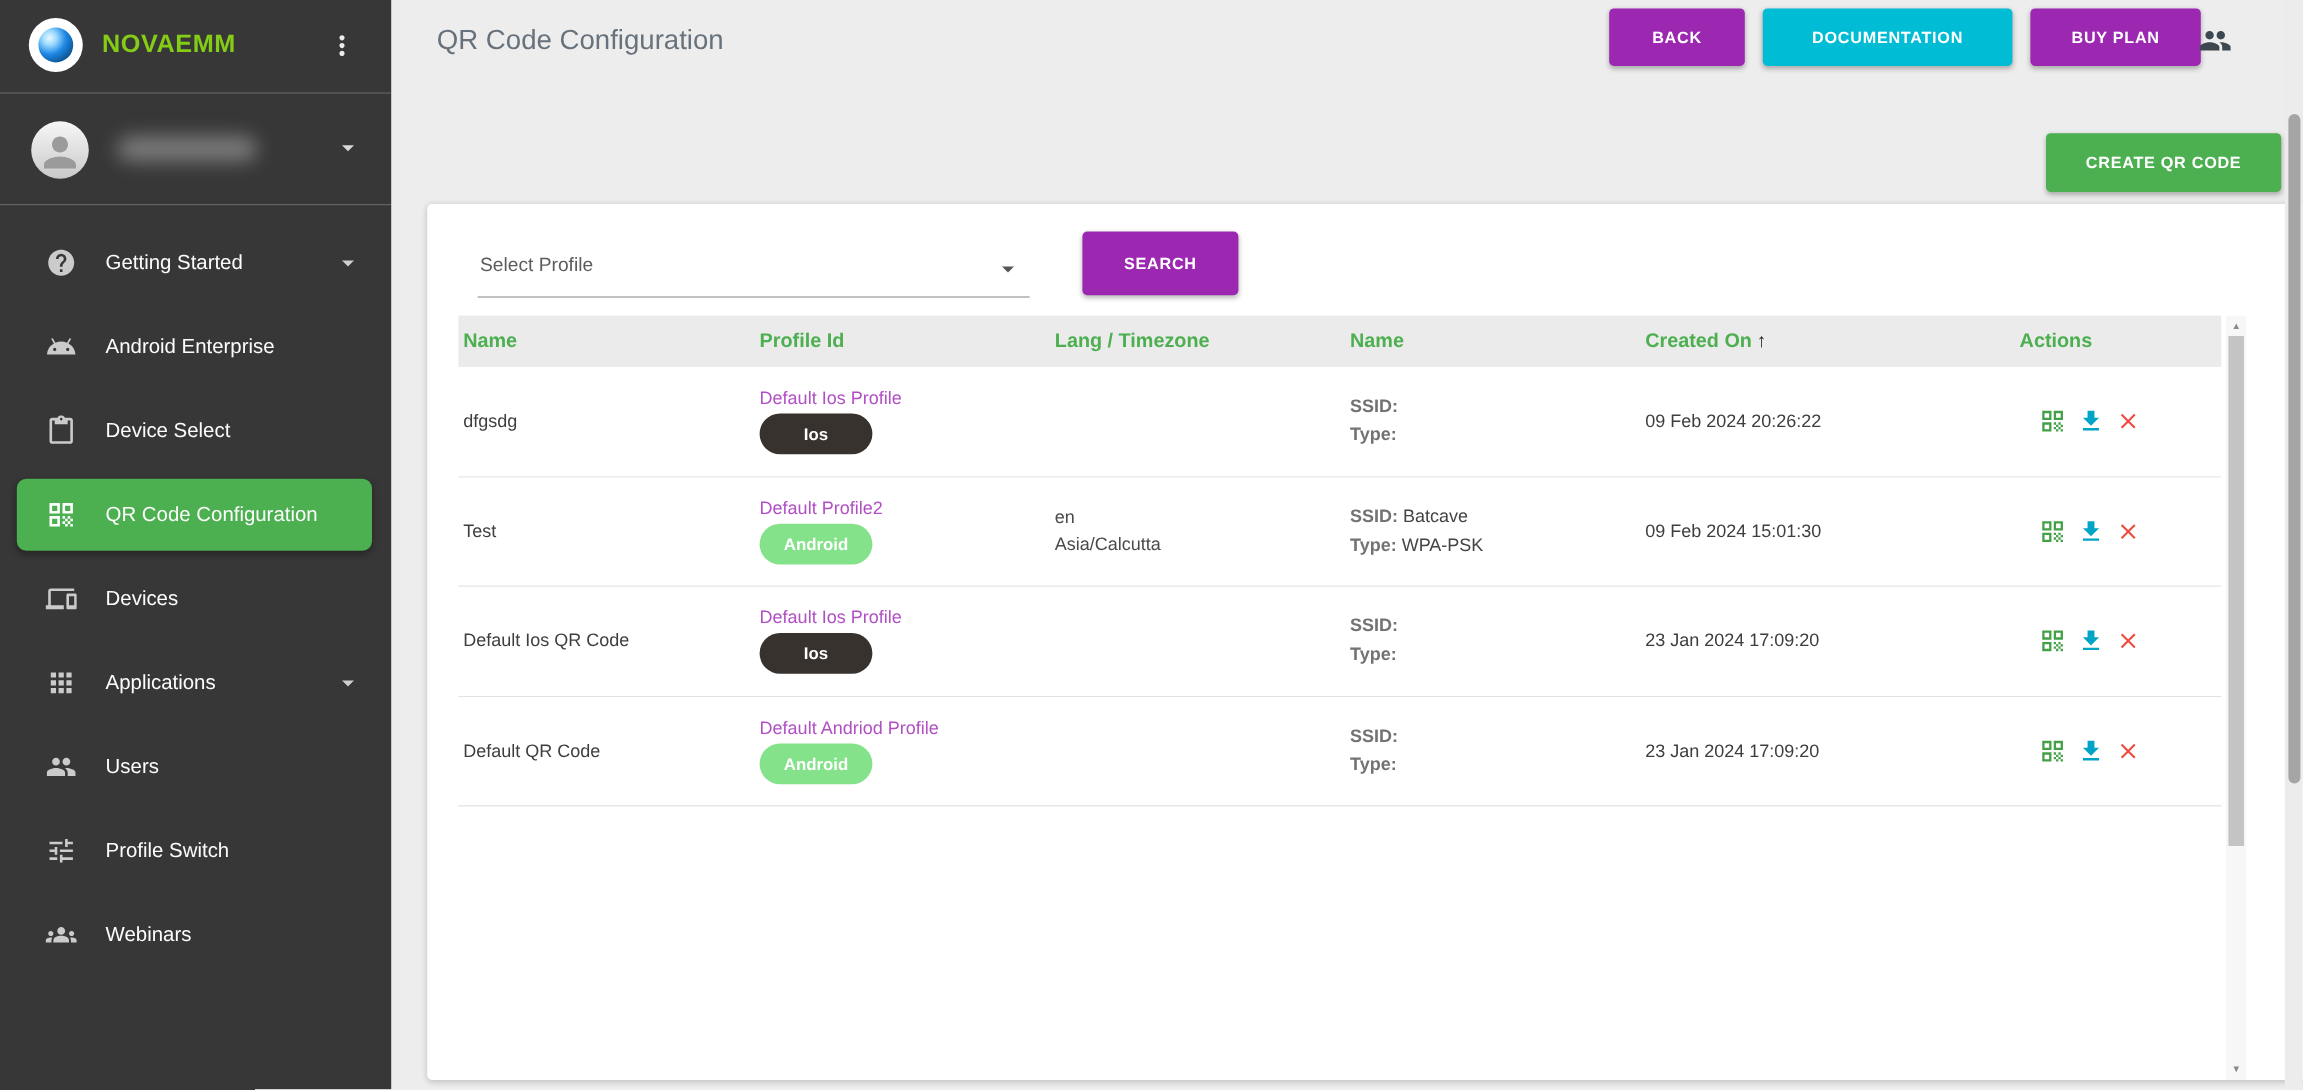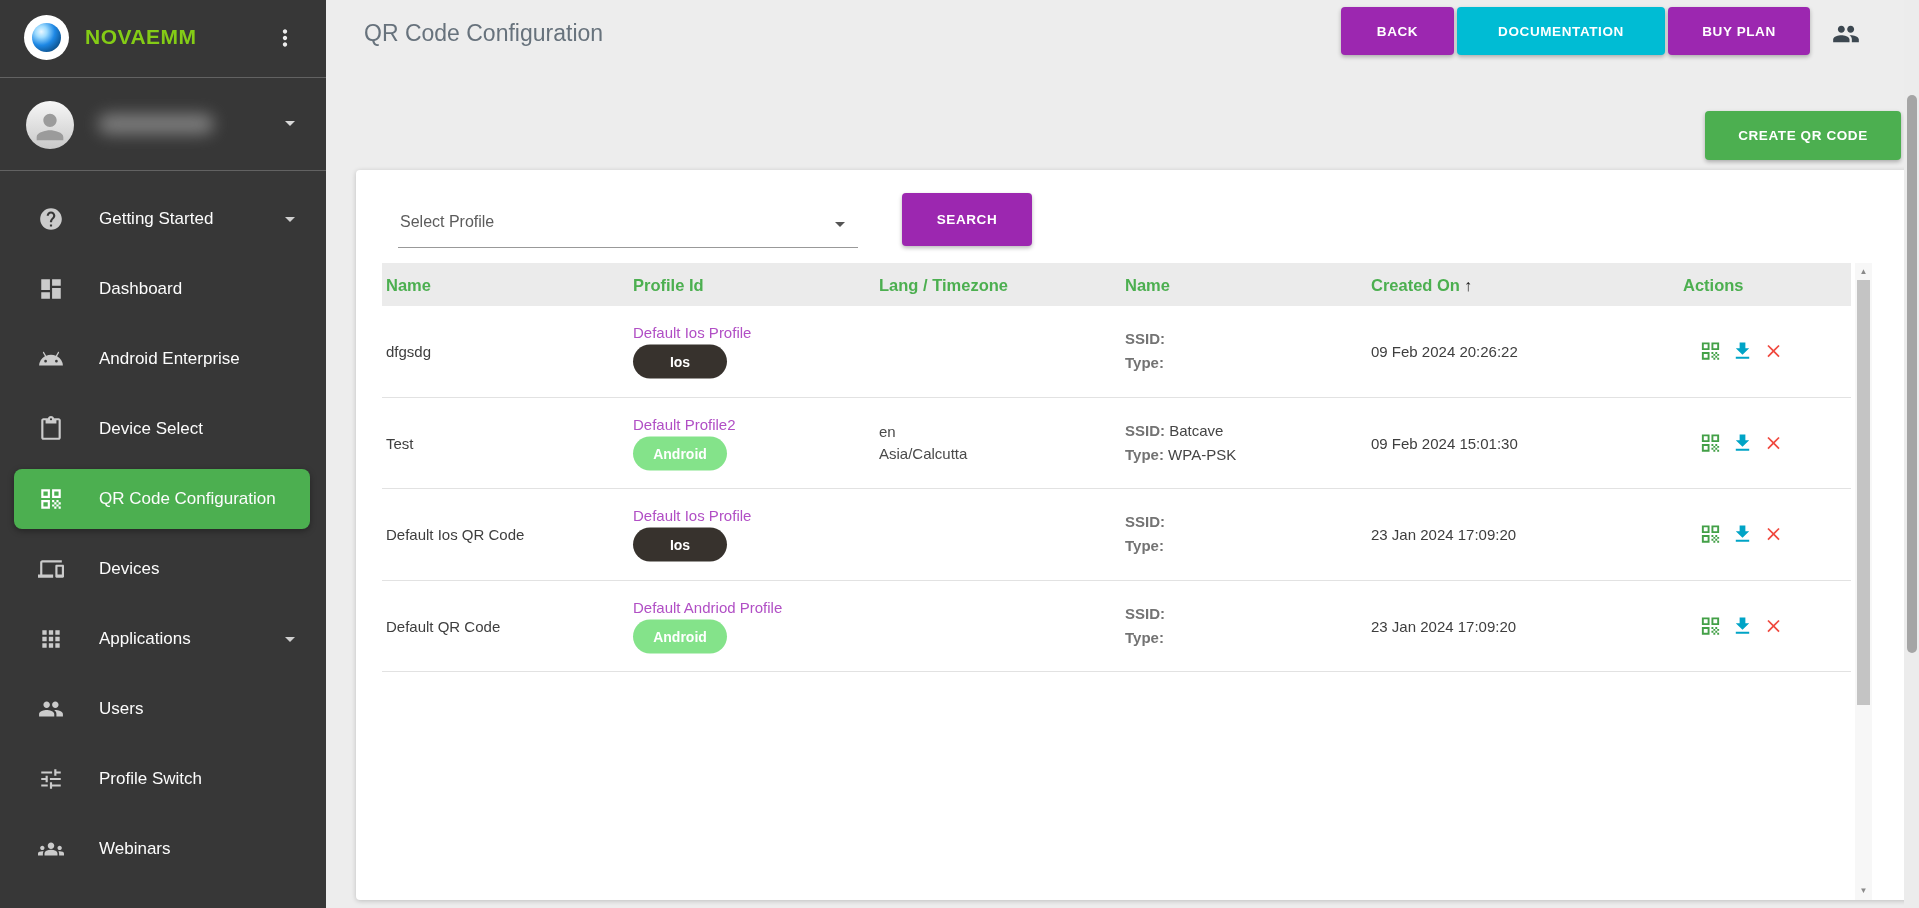--- a/index.html
+++ b/index.html
@@ -27,28 +27,28 @@
   .user-caret svg { width:24px; height:24px; }
 
   .menu { position:absolute; top:184px; left:0; right:0; }
   .menu-item { position:relative; height:70px; display:flex; align-items:center; cursor:pointer; }
   .menu-item::before { content:''; position:absolute; left:14px; right:16px; top:5px; bottom:5px;
     background:transparent; border-radius:8px; }
   .menu-item.active::before { background:#4caf50; box-shadow:0 2px 6px rgba(0,0,0,.35); }
   .mi-icon { position:relative; width:26px; height:26px; margin-left:38px; color:#cbcbcb; flex:none; }
   .mi-icon svg { width:26px; height:26px; display:block; }
   .menu-item.active .mi-icon { color:#fff; }
-  .mi-label { position:relative; margin-left:35px; color:#fcfcfc; font-size:17px; }
+  .mi-label { position:relative; margin-left:24px; color:#fcfcfc; font-size:17px; }
   .mi-caret { position:absolute; right:24px; width:24px; height:24px; color:#cfcfcf; display:none; }
   .mi-caret svg { width:24px; height:24px; }
   .menu-item.expandable .mi-caret { display:block; }
 
   
   .page-title { position:absolute; left:364px; top:20px; font-size:23px; color:#67727c; }
-  .topbar-buttons { position:absolute; top:7px; left:1341px; height:48px; display:flex; gap:3px; }
+  .topbar-buttons { position:absolute; top:7px; left:1341px; height:48px; display:flex; gap:15px; }
   .btn { border:none; border-radius:4px; color:#fff; font-weight:700; font-size:13.5px;
     letter-spacing:.6px; box-shadow:0 2px 4px rgba(0,0,0,.28); cursor:pointer;
     font-family:"Liberation Sans","DejaVu Sans",sans-serif; }
   .top-btn { height:48px; }
   .btn-0 { width:113px; } .btn-1 { width:208px; } .btn-2 { width:142px; }
   .people-btn { position:absolute; left:1830px; top:20px; width:34px; height:30px; color:#3c4750; cursor:pointer; }
   .people-btn svg { width:32px; height:28px; }
   .create-btn { position:absolute; left:1705px; top:111px; width:196px; height:49px; background:#4caf50; }
 
   
@@ -136,29 +136,20 @@
             <svg viewBox="0 0 24 24" fill="currentColor">
               <path d="M12 2C6.48 2 2 6.48 2 12s4.48 10 10 10 10-4.48 10-10S17.52 2 12 2zm1 17h-2v-2h2v2zm2.07-7.75l-.9.92C13.45 12.9 13 13.5 13 15h-2v-.5c0-1.1.45-2.1 1.17-2.83l1.24-1.26c.37-.36.59-.86.59-1.41 0-1.1-.9-2-2-2s-2 .9-2 2H8c0-2.21 1.79-4 4-4s4 1.79 4 4c0 .88-.36 1.68-.93 2.25z"></path>
             </svg>
           </span>
     <span class="mi-label">Getting Started</span>
     <span class="mi-caret"><svg viewBox="0 0 24 24" fill="currentColor">
               <path d="M7 10l5 5 5-5z"></path>
             </svg></span>
   </div>
 
-  <div class="menu-item">
-    <span class="mi-icon">
-            <svg viewBox="0 0 24 24" fill="currentColor">
-              <path d="M3 13h8V3H3v10zm0 8h8v-6H3v6zm10 0h8V11h-8v10zm0-18v6h8V3h-8z"></path>
-            </svg>
-          </span>
-    <span class="mi-label">Dashboard</span>
-
-  </div>
 
   <div class="menu-item">
     <span class="mi-icon">
             <svg viewBox="0 0 24 24" fill="currentColor">
               <path d="M17.6 9.48l1.84-3.18c.16-.31.04-.69-.26-.85-.29-.15-.65-.06-.83.22l-1.88 3.24a11.46 11.46 0 0 0-8.94 0L5.65 5.67c-.19-.29-.58-.38-.87-.2-.28.18-.37.54-.22.83L6.4 9.48A10.81 10.81 0 0 0 1 18h22a10.81 10.81 0 0 0-5.4-8.52zM7 15.25a1.25 1.25 0 1 1 0-2.5 1.25 1.25 0 0 1 0 2.5zm10 0a1.25 1.25 0 1 1 0-2.5 1.25 1.25 0 0 1 0 2.5z"></path>
             </svg>
           </span>
     <span class="mi-label">Android Enterprise</span>
 
   </div>

